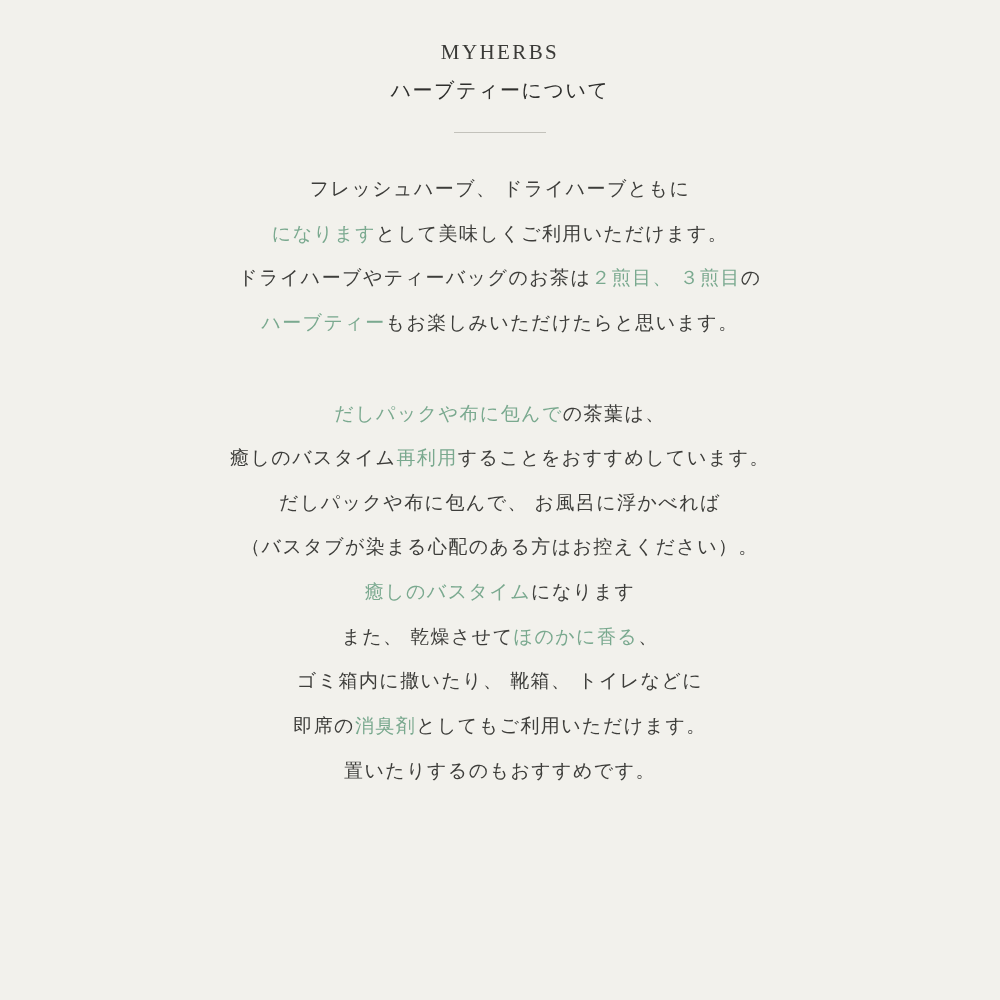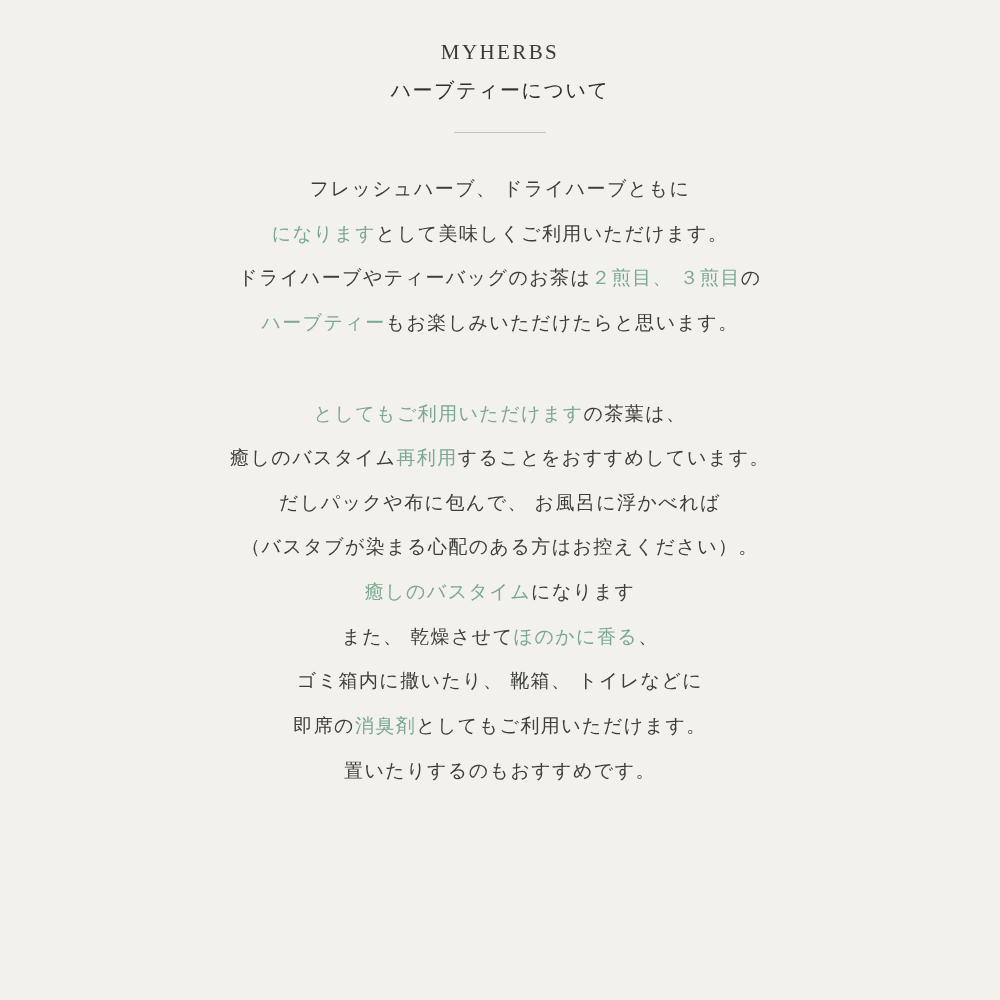--- a/index.html
+++ b/index.html
@@ -181,21 +181,21 @@
     <hr class="divider">
 
     <div class="para">
       <span class="ln"><span class="hl-dark">フレッシュハーブ、 ドライハーブともに</span></span>
       <span class="ln"><span class="hl-green">になります</span><span class="hl-dark">として美味しくご利用いただけます。</span></span>
       <span class="ln"><span class="hl-dark">ドライハーブやティーバッグのお茶は</span><span class="hl-green">２煎目、 ３煎目</span><span class="hl-dark">の</span></span>
       <span class="ln"><span class="hl-green">ハーブティー</span><span class="hl-dark">もお楽しみいただけたらと思います。</span></span>
     </div>
 
     <div class="para">
-      <span class="ln"><span class="hl-green">としてもご利用いただけます</span><span class="hl-dark">の茶葉は、</span></span>
+      <span class="ln"><span class="hl-green">だしパックや布に包んで</span><span class="hl-dark">の茶葉は、</span></span>
       <span class="ln"><span class="hl-dark">癒しのバスタイム</span><span class="hl-green">再利用</span><span class="hl-dark">することをおすすめしています。</span></span>
       <span class="ln"><span class="hl-dark">だしパックや布に包んで、 お風呂に浮かべれば</span></span>
       <span class="ln"><span class="hl-dark">（バスタブが染まる心配のある方はお控えください）。</span></span>
       <span class="ln"><span class="hl-green">癒しのバスタイム</span><span class="hl-dark">になります</span></span>
       <span class="ln"><span class="hl-dark">また、 乾燥させて</span><span class="hl-green">ほのかに香る</span><span class="hl-dark">、</span></span>
       <span class="ln"><span class="hl-dark">ゴミ箱内に撒いたり、 靴箱、 トイレなどに</span></span>
       <span class="ln"><span class="hl-dark">即席の</span><span class="hl-green">消臭剤</span><span class="hl-dark">としてもご利用いただけます。</span></span>
       <span class="ln"><span class="hl-dark">置いたりするのもおすすめです。</span></span>
     </div>
   </div>

